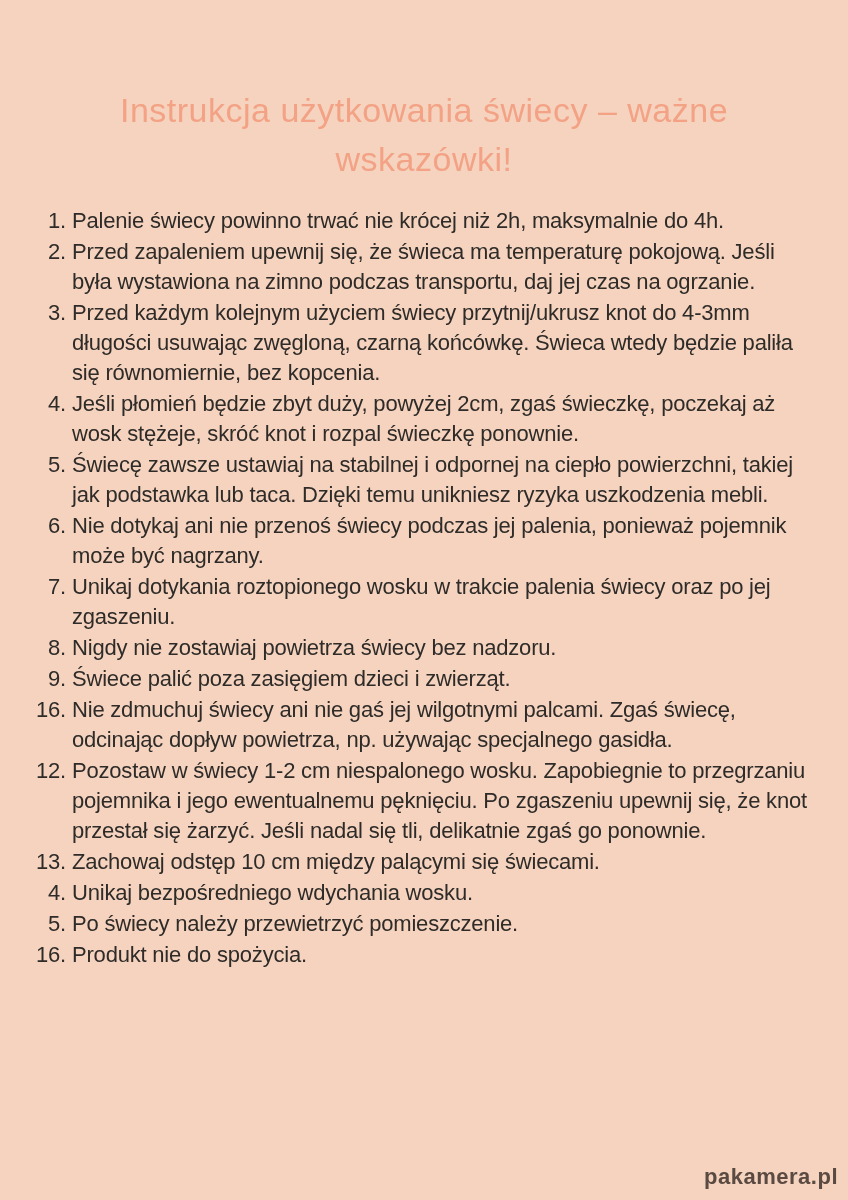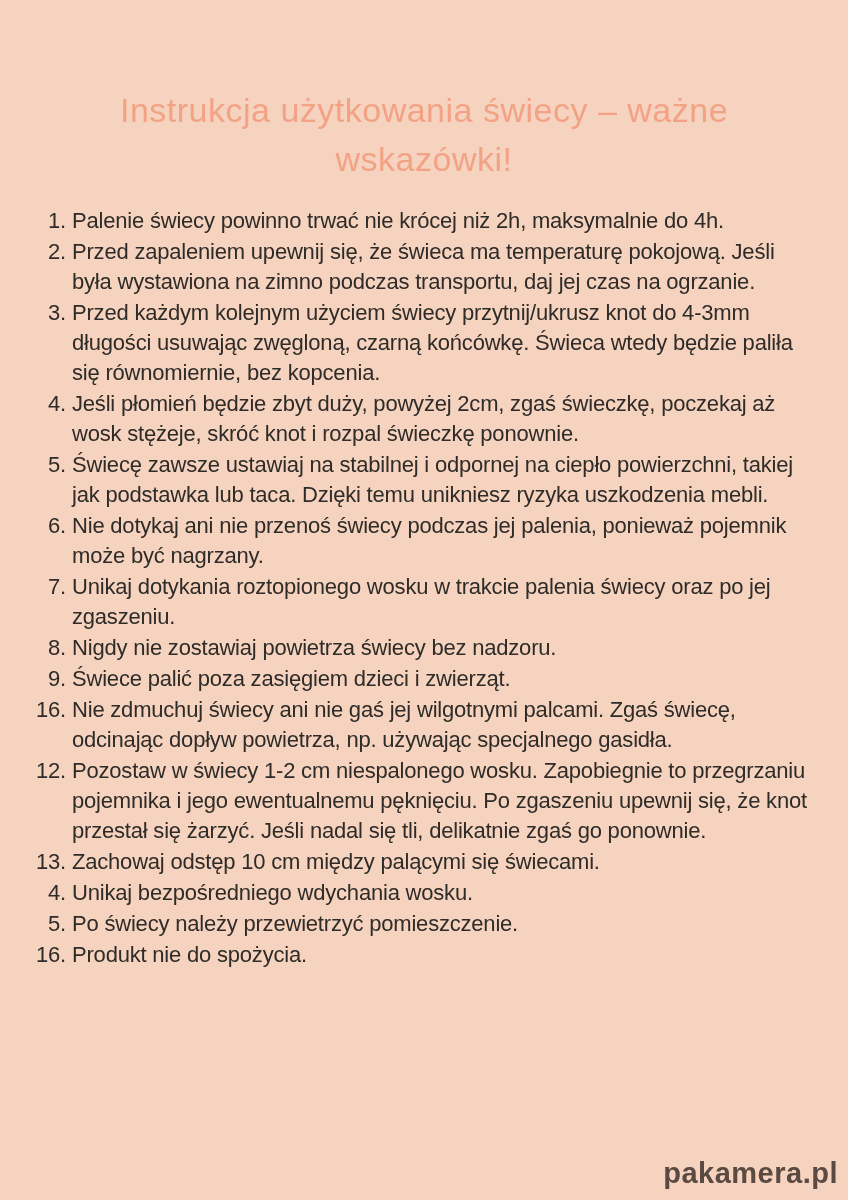--- a/index.html
+++ b/index.html
@@ -41,21 +41,21 @@
     margin-bottom: 1px;
   }
   .list .num {
     text-align: right;
     white-space: nowrap;
   }
   .watermark {
     position: absolute;
     right: 10px;
     bottom: 10px;
-    font-size: 29px;
+    font-size: 22px;
     font-weight: bold;
     letter-spacing: 0.5px;
     color: #5a4a42;
   }
 </style>
 </head>
 <body>
 
 <div class="page">
   <h1 class="title">Instrukcja użytkowania świecy – ważne wskazówki!</h1>

